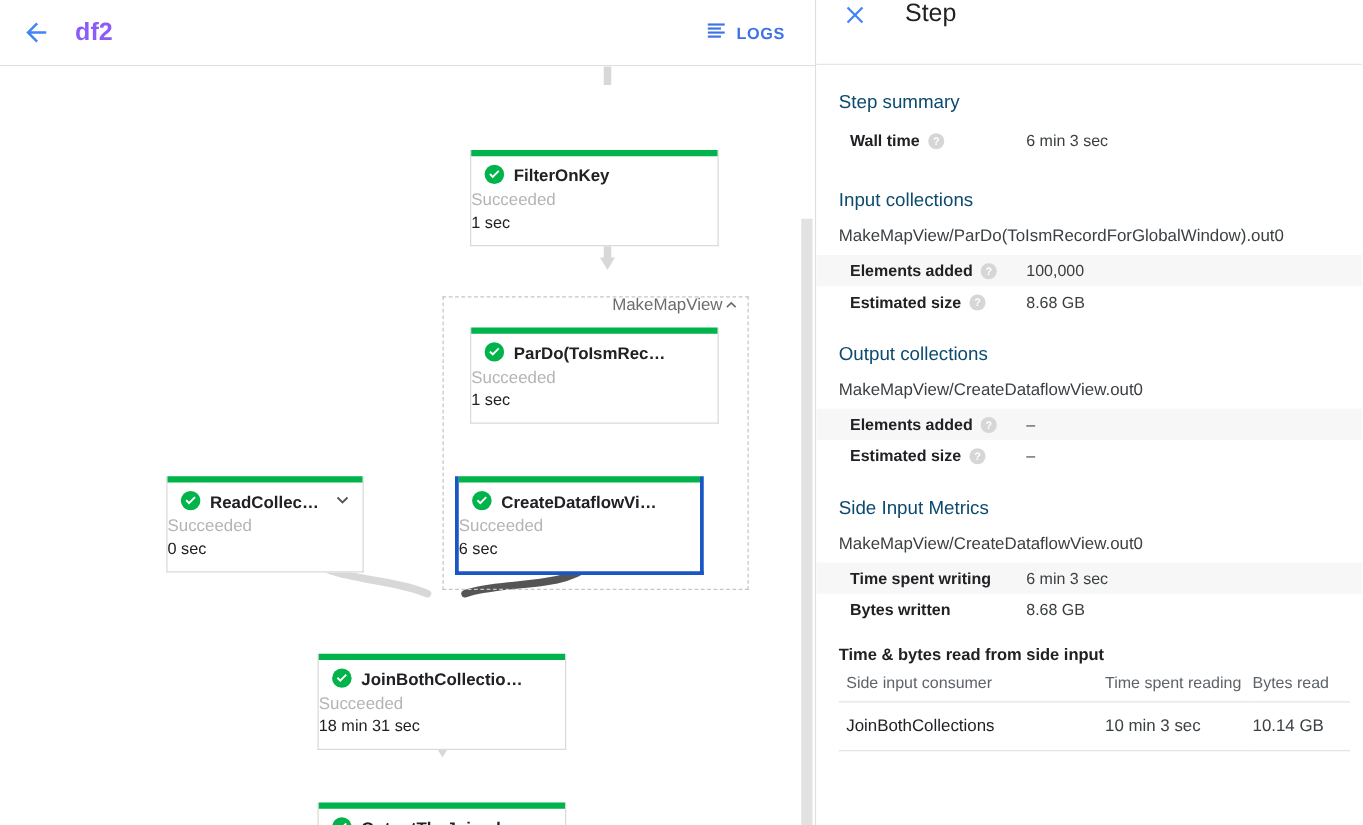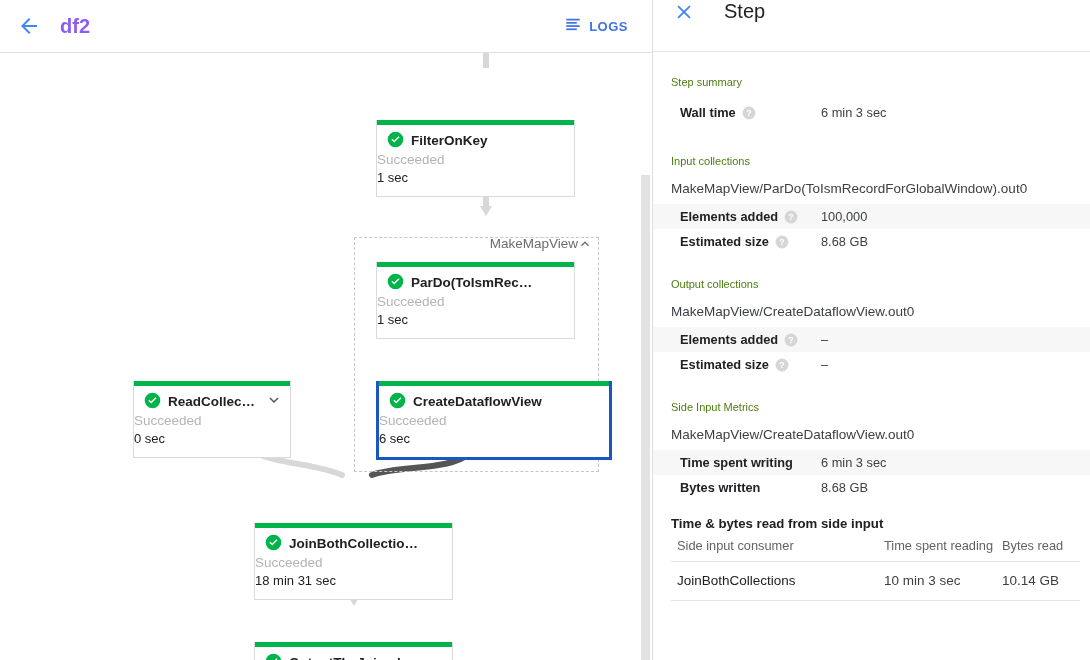--- a/index.html
+++ b/index.html
@@ -184,22 +184,22 @@
   }
   #panel-title {
     font-size: 20px;
     color: #212121;
     margin-left: 28px;
   }
   #right-body {
     padding: 20px 0 0 0;
   }
   .section-heading {
-    font-size: 11px;
-    color: #4d7c0f;
+    font-size: 15px;
+    color: #0c4a6e;
     padding: 0 0 8px 18px;
     line-height: 20px;
   }
   .collection-path {
     font-size: 13.5px;
     color: #3c4043;
     padding: 0 0 6px 18px;
     line-height: 19px;
     white-space: nowrap;
   }
@@ -351,21 +351,21 @@
               <circle cx="12" cy="12" r="11" fill="#00b34a"></circle>
               <path d="M10.2 16.3l-4-4 1.5-1.5 2.5 2.5 6-6 1.5 1.5z" fill="#fff"></path>
             </svg>
           </span>
           <div class="node-title">ParDo(ToIsmRecordFor…</div>
           <div class="node-status">Succeeded</div>
           <div class="node-time">1 sec</div>
         </div>
       </div>
 
-      <div class="node selected" style="left:376px; top:328px; width:236px;">
+      <div class="node selected" style="left:364px; top:328px; width:199px;">
         <div class="topbar"></div>
         <div class="node-body">
           <span class="check-icon">
             <svg width="17" height="17" viewBox="0 0 24 24" aria-hidden="true">
               <circle cx="12" cy="12" r="11" fill="#00b34a"></circle>
               <path d="M10.2 16.3l-4-4 1.5-1.5 2.5 2.5 6-6 1.5 1.5z" fill="#fff"></path>
             </svg>
           </span>
           <div class="node-title">CreateDataflowView</div>
           <div class="node-status">Succeeded</div>

